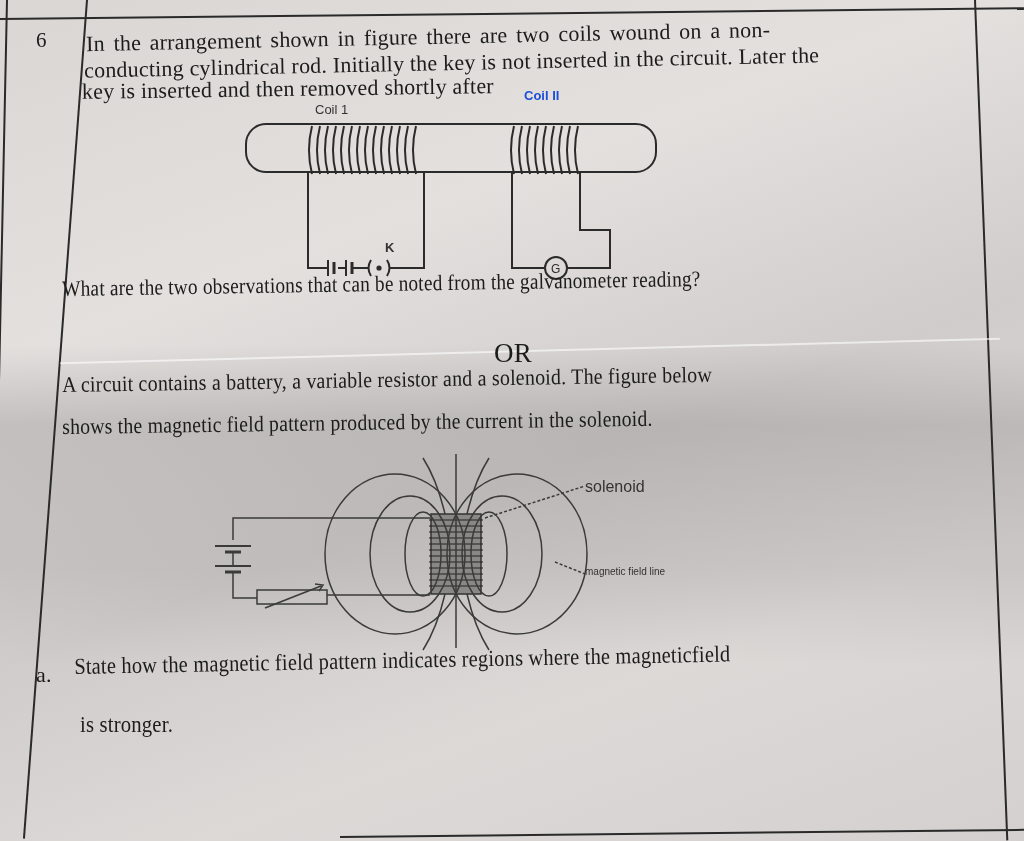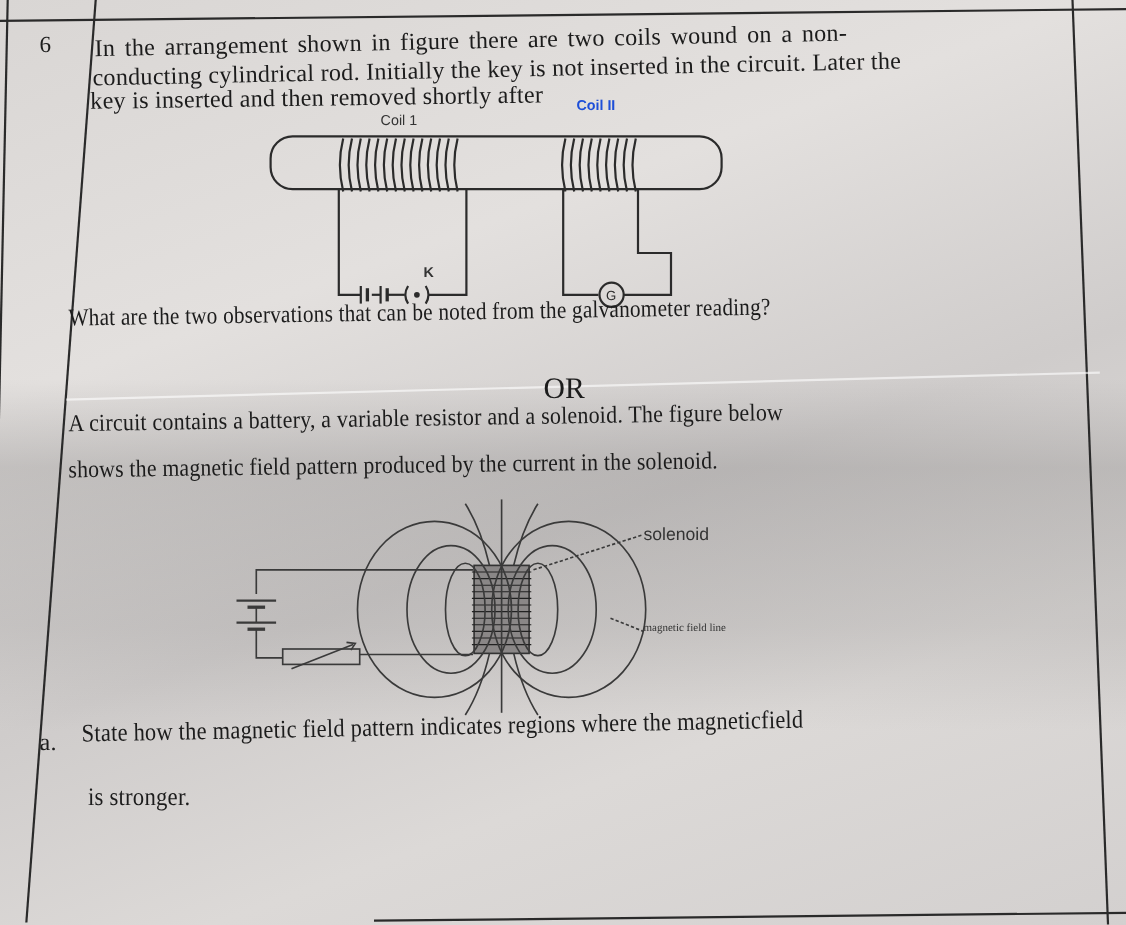--- a/index.html
+++ b/index.html
@@ -33,21 +33,21 @@
 <div class="rule" style="left:340px;top:836px;width:700px;height:2px;transform:rotate(-0.6deg);transform-origin:left;"></div>
 
 <div class="crease" style="left:60px;top:350px;width:940px;transform:rotate(-1.5deg);"></div>
 
 <div class="qnum">6</div>
 
 <div class="p" style="left:86px;top:24px;word-spacing:3px;transform:rotate(-1.2deg);">In the arrangement shown in figure there are two coils wound on a non-</div>
 <div class="p" style="left:84px;top:50px;transform:rotate(-1.2deg);">conducting cylindrical rod. Initially the key is not inserted in the circuit. Later the</div>
 <div class="p" style="left:82px;top:76px;transform:rotate(-0.8deg);">key is inserted and then removed shortly after</div>
 
-<div class="fig-label" style="left:346px;top:102px;">Coil 1</div>
+<div class="fig-label" style="left:315px;top:102px;">Coil 1</div>
 <div class="fig-label" style="left:524px;top:88px;color:#1d4ed8;font-weight:bold;">Coil II</div>
 <div class="fig-label" style="left:385px;top:240px;font-weight:bold;">K</div>
 
 <svg width="440" height="170" style="left:238px;top:112px;" viewBox="0 0 440 170">
   <g fill="none" stroke="#2b2b2b" stroke-width="2">
     <rect x="8" y="12" width="410" height="48" rx="20"></rect>
     <g>
       <path d="M74 14 q-6 24 0 48"></path>
         <path d="M82 14 q-6 24 0 48"></path>
         <path d="M90 14 q-6 24 0 48"></path>
@@ -143,17 +143,17 @@
     <path d="M240 64 Q 232 30 218 8"></path>
       <path d="M262 64 Q 270 30 284 8"></path>
     <path d="M240 144 Q 232 178 218 200"></path>
       <path d="M262 144 Q 270 178 284 200"></path>
 
     <path d="M280 68 L 380 36" stroke-dasharray="3 2"></path>
     <path d="M350 112 L 380 124" stroke-dasharray="3 2"></path>
   </g>
 </svg>
 <div class="fig-label" style="left:585px;top:478px;font-size:16px;">solenoid</div>
-<div class="fig-label" style="left:585px;top:566px;font-size:10px;font-family:Liberation Serif, serif;">magnetic field line</div>
+<div class="fig-label" style="left:585px;top:566px;font-size:10px;">magnetic field line</div>
 
 <div class="p" style="left:36px;top:662px;font-size:22px;">a.</div>
 <div class="p" style="left:74px;top:654px;font-size:23px;transform:rotate(-1.1deg) scaleX(0.89);transform-origin:left top;">State how the magnetic field pattern indicates regions where the magneticfield</div>
 <div class="p" style="left:80px;top:712px;font-size:23px;transform:scaleX(0.9);transform-origin:left top;">is stronger.</div>
 
 </body></html>

